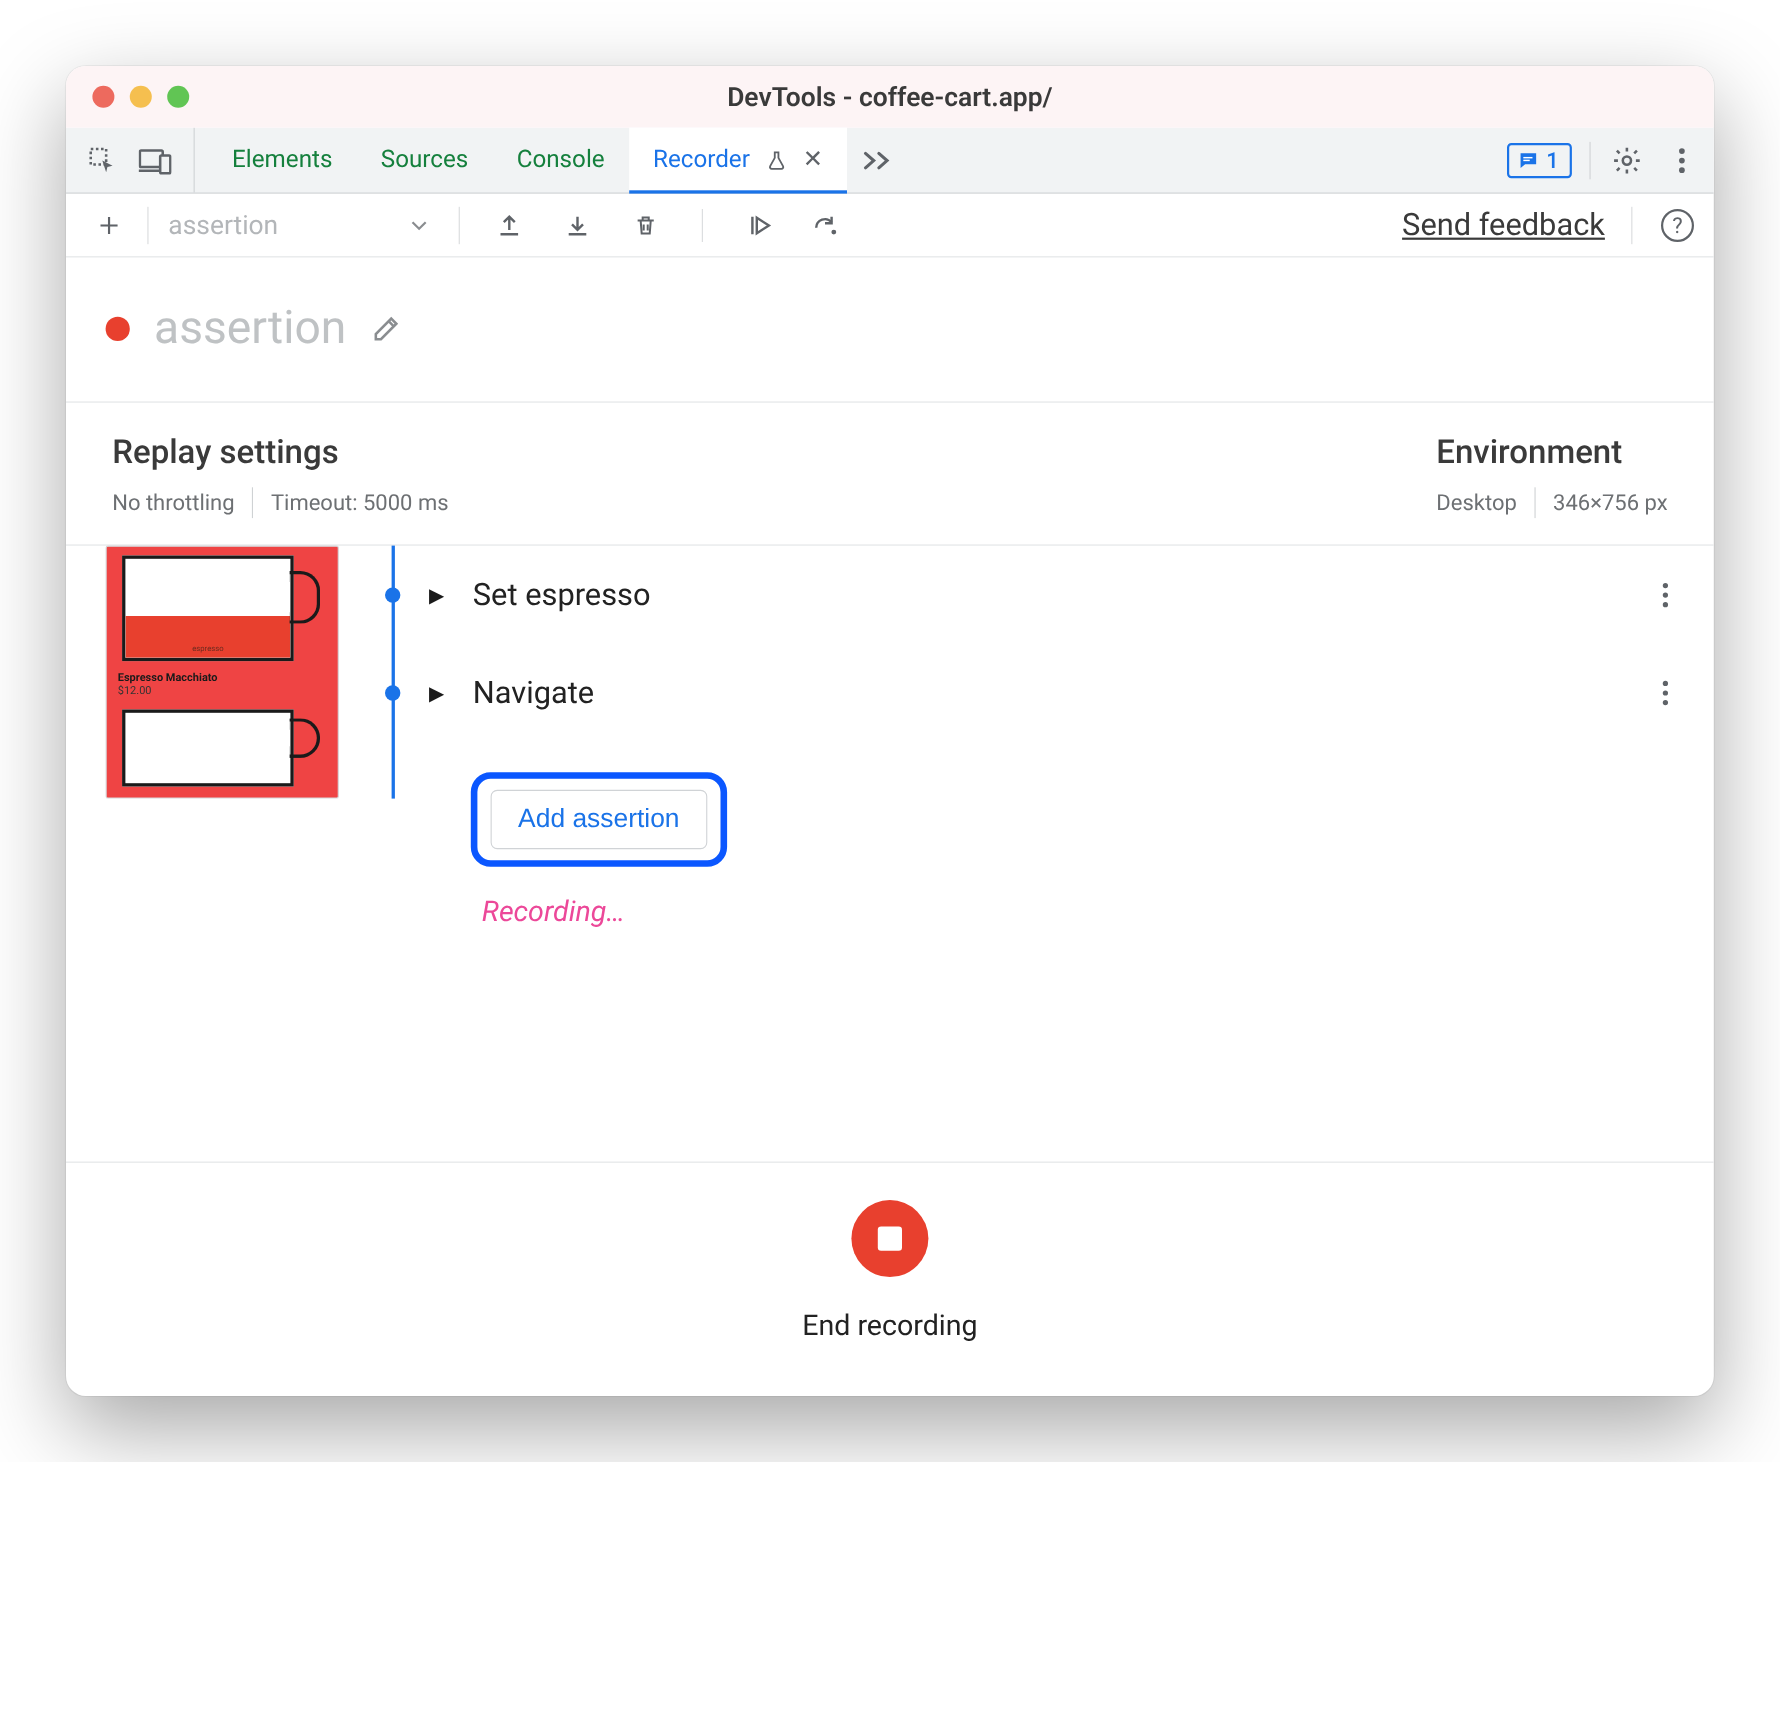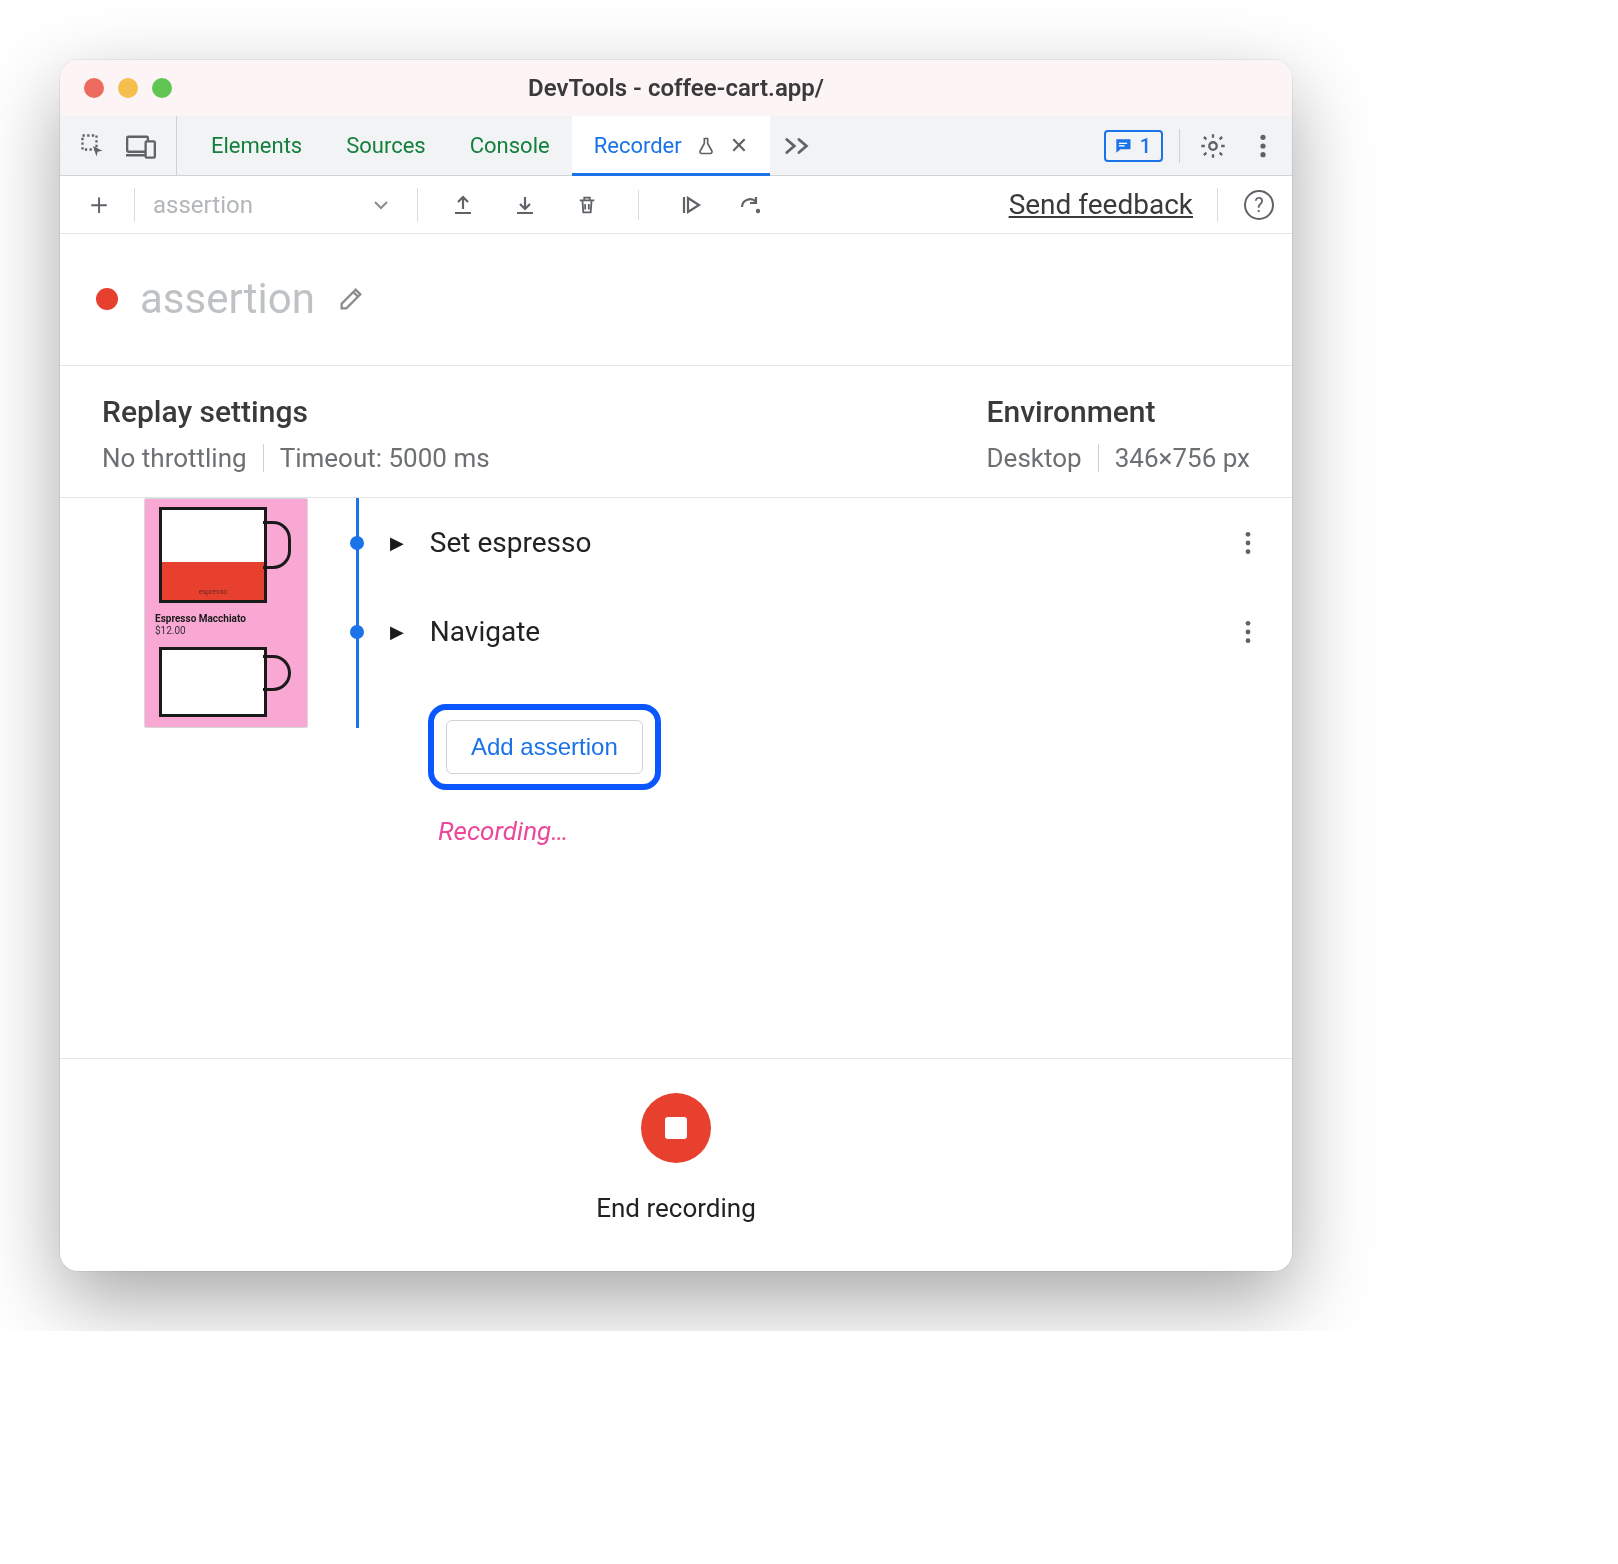--- a/index.html
+++ b/index.html
@@ -3,21 +3,21 @@
 <meta charset="utf-8">
 <style>
   * { box-sizing: border-box; }
   body {
     margin: 0;
     padding: 60px;
     background: #fff;
     font-family: -apple-system, BlinkMacSystemFont, "Segoe UI", Roboto, sans-serif;
   }
   .window {
-    width: 1232px;
+    width: 1498px;
     border-radius: 18px;
     background: #fff;
     box-shadow: 0 30px 80px rgba(0,0,0,0.35), 0 0 0 1px rgba(0,0,0,0.05);
     overflow: hidden;
   }
   
   .titlebar {
     height: 56px;
     background: #fdf4f5;
     display: flex;
@@ -208,47 +208,46 @@
   .settings-col.right { margin-left: auto; }
   .settings-heading {
     font-size: 30px;
     font-weight: 500;
     color: #3a3a3a;
     margin-bottom: 14px;
   }
   .settings-values {
     display: flex;
     align-items: center;
-    font-size: 26px;
+    font-size: 20px;
     color: #6d7073;
     gap: 16px;
   }
   .settings-values .pipe { width:1px; height:28px; background:#cfd2d4; }
   
   .timeline {
     display: flex;
     padding: 0 36px 30px 36px;
     min-height: 560px;
     position: relative;
   }
   .thumbrail {
     width: 212px;
     padding-top: 0;
   }
   .thumb-card {
     border: 1px solid #d6d8da;
     border-radius: 2px;
-    background: #f9a8d4;
+    background: #ef4444;
     height: 230px;
     overflow: hidden;
     padding: 8px 10px 0;
     display: flex;
     flex-direction: column;
     gap: 10px;
-    margin-left: 48px;
   }
   .mini-cup {
     position: relative;
     height: 96px;
   }
   .mini-cup .cup-body {
     position: absolute;
     left: 4px; right: 30px; top: 0; bottom: 0;
     border: 3px solid #1a1a1a;
     background: #fff;

